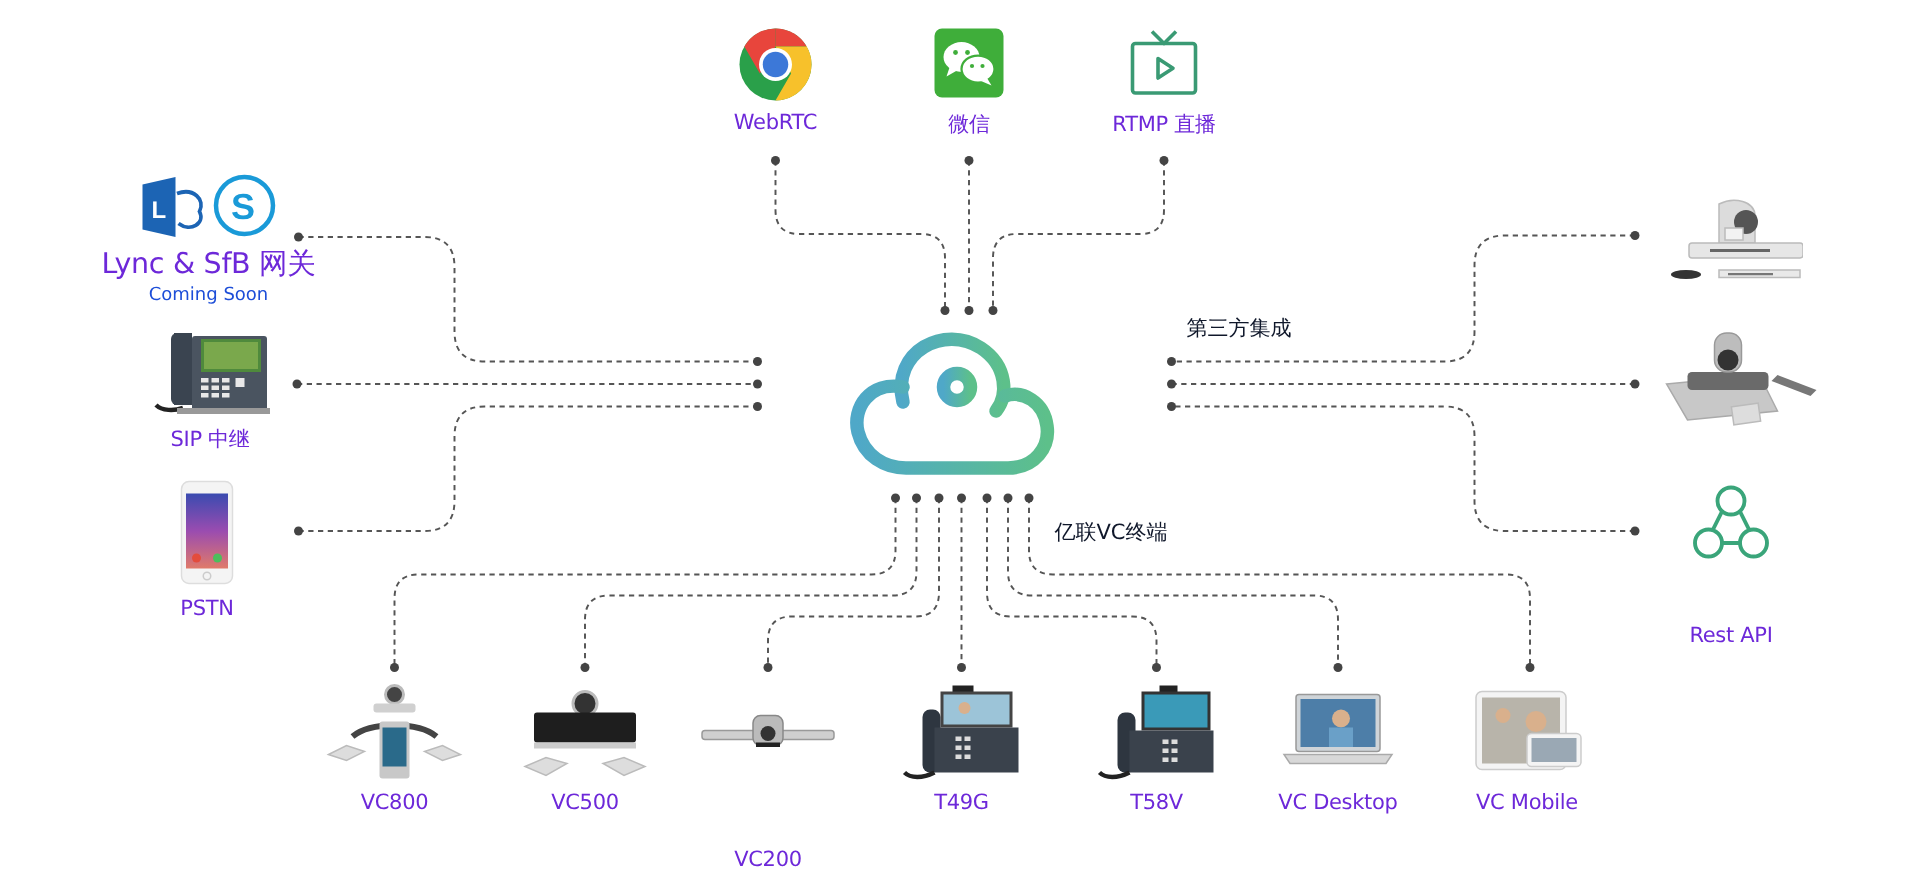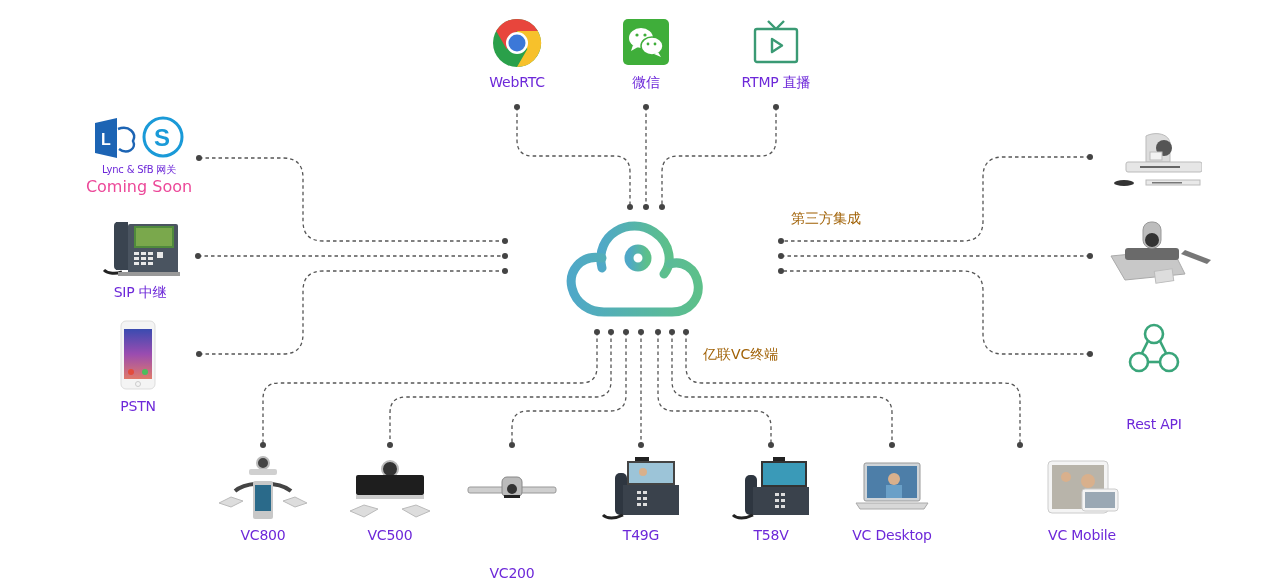--- a/index.html
+++ b/index.html
@@ -1,21 +1,21 @@
 <!DOCTYPE html>
 <html><head>
 <meta charset="utf-8">
 <style>
   html,body{margin:0;padding:0;background:#fff;}
   body{width:1271px;height:583px;position:relative;overflow:hidden;font-family:"DejaVu Sans","Liberation Sans",sans-serif;color:#444;}
   #lines{position:absolute;left:0;top:0;width:1271px;height:583px;}
   .node{position:absolute;display:flex;flex-direction:column;align-items:center;}
   .lbl{font-size:14px;color:#6d28d9;white-space:nowrap;letter-spacing:-0.2px;}
-  .sub{font-size:16px;color:#ec4899;white-space:nowrap;}
-  .txt{position:absolute;font-size:14px;color:#a16207;white-space:nowrap;}
+  .sub{font-size:12px;color:#1d4ed8;white-space:nowrap;}
+  .txt{position:absolute;font-size:14px;color:#0f172a;white-space:nowrap;}
 </style>
 </head>
 <body>
 
 <svg id="lines" viewBox="0 0 1271 583">
   <g fill="none" stroke="#555" stroke-width="1.3" stroke-dasharray="3.5,3">
 
     <path d="M517 107 V140 Q517 156 533 156 H614 Q630 156 630 172 V207"></path>
     <path d="M646 107 V207"></path>
     <path d="M776 107 V140 Q776 156 760 156 H678 Q662 156 662 172 V207"></path>
@@ -127,21 +127,21 @@
 </div>
 
 <div class="node" style="left:72px;top:115px;width:134px;">
   <svg width="96" height="46" viewBox="0 0 96 46">
     <path d="M4 8 L26 3 V43 L4 38 Z" fill="#1c64b4"></path>
     <text x="10" y="30" font-size="16" font-weight="bold" fill="#fff" font-family="Liberation Sans, sans-serif">L</text>
     <path d="M27 14 C38 10 46 18 42 26 C46 34 36 40 28 34" fill="none" stroke="#1c64b4" stroke-width="2.5"></path>
     <circle cx="72" cy="22" r="19" fill="none" stroke="#1a9ad8" stroke-width="3"></circle>
     <text x="63" y="31" font-size="24" font-weight="bold" fill="#1a9ad8" font-family="Liberation Sans, sans-serif">S</text>
   </svg>
-  <span class="lbl" style="margin-top:2px;font-size:10px;">Lync &amp; SfB 网关</span>
+  <span class="lbl" style="margin-top:2px;font-size:19px;">Lync &amp; SfB 网关</span>
   <span class="sub">Coming Soon</span>
 </div>
 
 <div class="node" style="left:92px;top:218px;width:96px;">
   <svg width="84" height="60" viewBox="0 0 84 60">
     <path d="M18 4 H30 V52 H18 Z" fill="#3a4450" rx="3"></path>
     <rect x="16" y="4" width="14" height="48" rx="4" fill="#3a4450"></rect>
     <path d="M6 52 C10 56 18 56 24 54" stroke="#222" stroke-width="3" fill="none"></path>
     <rect x="30" y="6" width="50" height="50" rx="2" fill="#4a5460"></rect>
     <rect x="36" y="8" width="40" height="22" fill="#4f8a3c"></rect>
@@ -301,21 +301,21 @@
   <svg width="80" height="66" viewBox="0 0 80 66">
     <rect x="12" y="8" width="56" height="38" rx="2" fill="#cfd4d8" stroke="#999"></rect>
     <rect x="15" y="11" width="50" height="32" fill="#4d7ea8"></rect>
     <circle cx="42" cy="24" r="6" fill="#d9b08c"></circle>
     <rect x="34" y="30" width="16" height="13" fill="#6aa0c8"></rect>
     <path d="M4 48 H76 L72 54 H8 Z" fill="#d8d8d8" stroke="#aaa"></path>
   </svg>
   <span class="lbl" style="margin-top:6px;">VC Desktop</span>
 </div>
 
-<div class="node" style="left:1032px;top:455px;width:100px;">
+<div class="node" style="left:968px;top:455px;width:100px;">
   <svg width="80" height="66" viewBox="0 0 80 66">
     <rect x="6" y="6" width="60" height="52" rx="4" fill="#f4f4f4" stroke="#ccc"></rect>
     <rect x="10" y="10" width="52" height="44" fill="#b8b4aa"></rect>
     <circle cx="24" cy="22" r="5" fill="#d9b08c"></circle>
     <circle cx="46" cy="26" r="7" fill="#d9b08c"></circle>
     <rect x="40" y="34" width="36" height="22" rx="3" fill="#f4f4f4" stroke="#ccc"></rect>
     <rect x="43" y="37" width="30" height="16" fill="#9aa8b4"></rect>
   </svg>
   <span class="lbl" style="margin-top:6px;">VC Mobile</span>
 </div>

